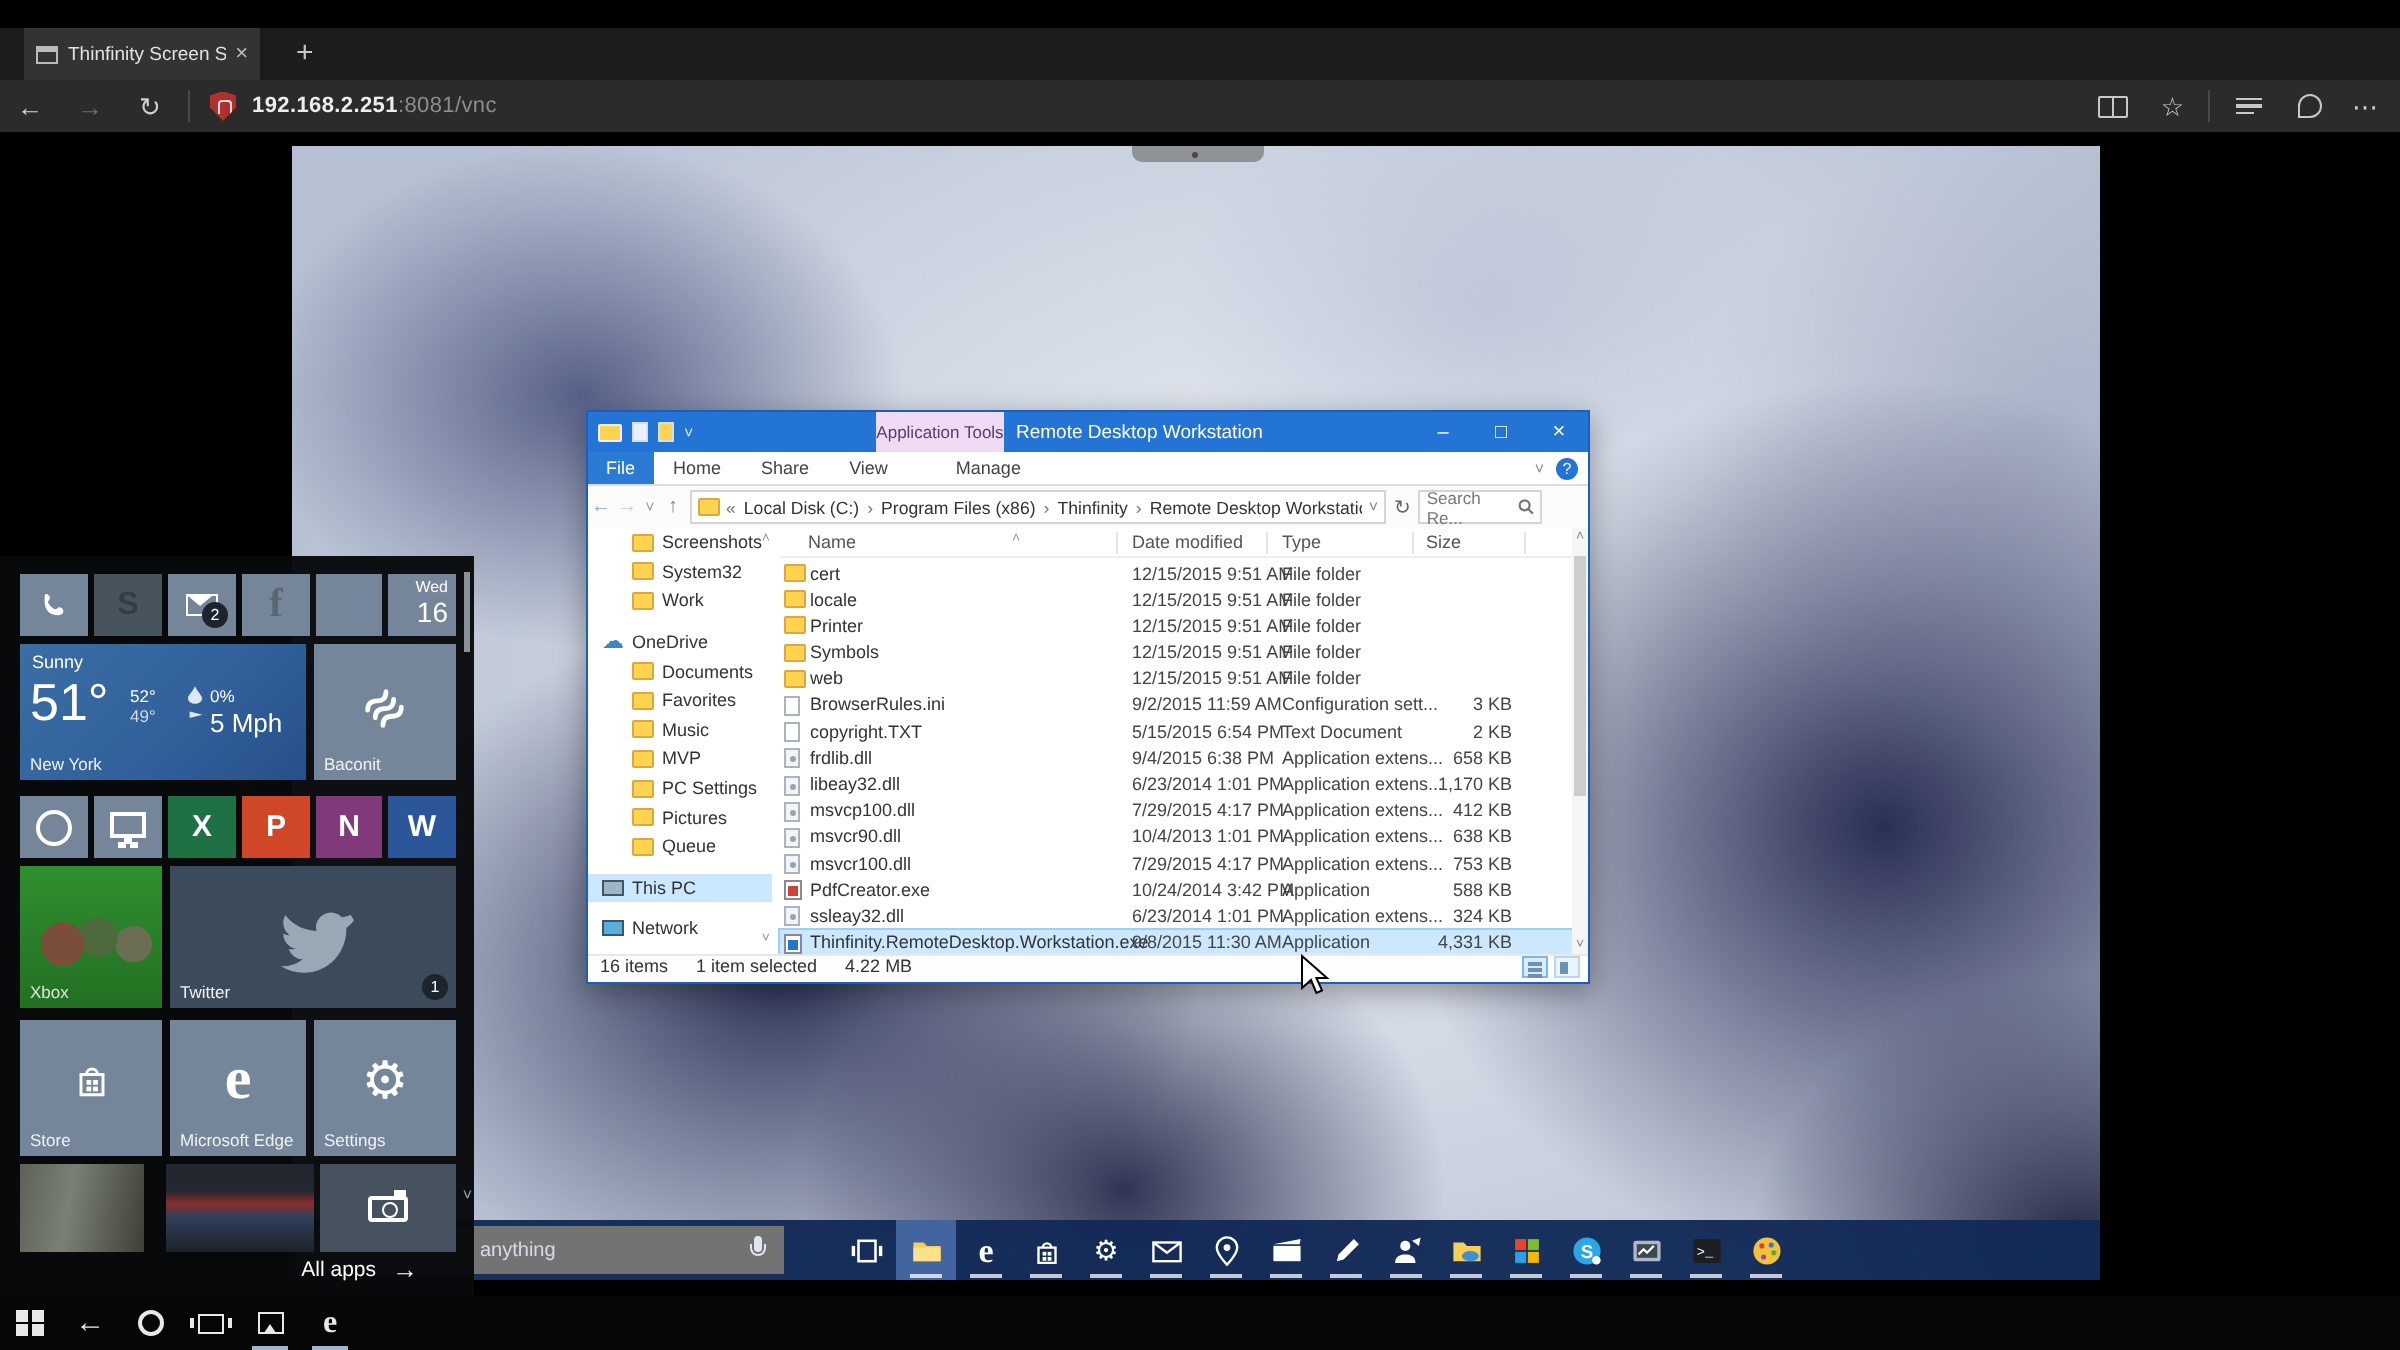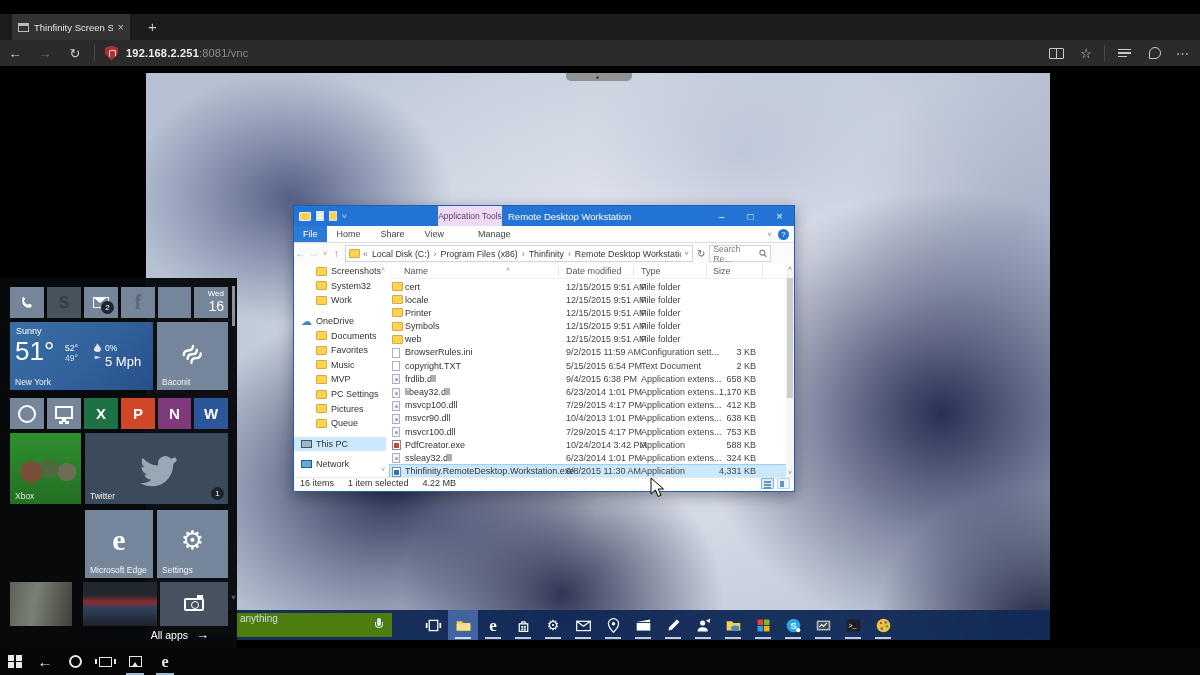--- a/index.html
+++ b/index.html
@@ -140,21 +140,21 @@
   #statusrow{position:absolute;left:0;bottom:0;right:0;height:14px;background:#fdfdfd;border-top:1px solid #e8e8e8;
       display:flex;align-items:flex-start;gap:14px;padding-left:6px;color:#333;}
   #view-icons{margin-left:auto;display:flex;gap:3px;padding-right:4px;}
   .vico{width:13px;height:11px;border:1px solid #bcd6ee;background:#eaf4fd;position:relative;}
   .vico.active{border-color:#7ab8e8;background:#d8ecfb;}
   .vico:before{content:"";position:absolute;left:2px;top:2px;right:2px;height:1.5px;background:#6b92b5;box-shadow:0 3px 0 #6b92b5,0 6px 0 #6b92b5;}
   .vico.thumbs:before{left:2px;top:2px;width:4px;height:6px;box-shadow:none;background:#6b92b5;}
 
   
   #rtaskbar{position:absolute;left:0;bottom:0;width:904px;height:30px;background:rgba(19,42,88,.97);}
-  #rsearch{position:absolute;left:2px;top:3px;width:244px;height:24px;background:#4d7c0f;display:flex;}
+  #rsearch{position:absolute;left:2px;top:3px;width:244px;height:24px;background:#737373;display:flex;align-items:center;}
   #rsearch span{margin-left:92px;color:#d6dde8;font-size:10px;}
   .mic{position:absolute;right:9px;top:5px;width:8px;height:13px;}
   .mic:before{content:"";position:absolute;left:2px;top:0;width:4px;height:8px;background:#dfe6ef;border-radius:2px;}
   .mic:after{content:"";position:absolute;left:0;top:4px;width:6px;height:5px;border:1px solid #dfe6ef;border-top:none;border-radius:0 0 4px 4px;}
   #ricons{position:absolute;left:272px;top:0;height:30px;display:flex;}
   .ricon{width:30px;height:30px;display:flex;align-items:center;justify-content:center;position:relative;}
   .ricon.running:after{content:"";position:absolute;left:7px;right:7px;bottom:1px;height:2px;background:rgba(255,255,255,.75);}
   .ricon.active{background:#42659f;}
   .rg{color:#fff;font-size:14px;line-height:1;}
 
@@ -751,20 +751,34 @@
     <div class="tile" id="t-twitter">
       <span class="tc">
         <svg width="40" height="40" viewBox="0 0 24 24">
             <path fill="#9aa7b5" d="M23 5c-.8.4-1.7.6-2.6.8a4.5 4.5 0 0 0-7.7 4.1A12.8 12.8 0 0 1 3.4 5.2a4.5 4.5 0 0 0 1.4 6 4.4 4.4 0 0 1-2-.5v.1a4.5 4.5 0 0 0 3.6 4.4 4.6 4.6 0 0 1-2 .1 4.5 4.5 0 0 0 4.2 3.1A9 9 0 0 1 2 20.4a12.7 12.7 0 0 0 6.9 2c8.3 0 12.8-6.9 12.8-12.8v-.6c.9-.6 1.6-1.4 2.3-2.3z"></path>
           </svg>
       </span>
       <span class="tlabel">Twitter</span>
       <span class="badge">1</span>
     </div>
 
+    <div class="tile" id="t-store">
+      <span class="tc" style="top:-8px">
+        <svg width="22" height="22" viewBox="0 0 24 24">
+            <path d="M6 9 h12 v11 h-12z M9 9 a3 3 0 0 1 6 0" fill="none" stroke="#fff" stroke-width="1.6"></path>
+            <g fill="#fff">
+              <rect x="9" y="12" width="2.6" height="2.6"></rect>
+              <rect x="12.6" y="12" width="2.6" height="2.6"></rect>
+              <rect x="9" y="15.6" width="2.6" height="2.6"></rect>
+              <rect x="12.6" y="15.6" width="2.6" height="2.6"></rect>
+            </g>
+          </svg>
+      </span>
+      <span class="tlabel">Store</span>
+    </div>
     <div class="tile" id="t-edge">
       <span class="tc tletter" style="top:-8px;font-size:30px;font-family:'Liberation Serif',serif;">e</span>
       <span class="tlabel">Microsoft Edge</span>
     </div>
     <div class="tile" id="t-settings">
       <span class="tc gear-g" style="top:-8px;font-size:26px;">⚙</span>
       <span class="tlabel">Settings</span>
     </div>
 
     <div class="tile" id="t-photo1"></div>

